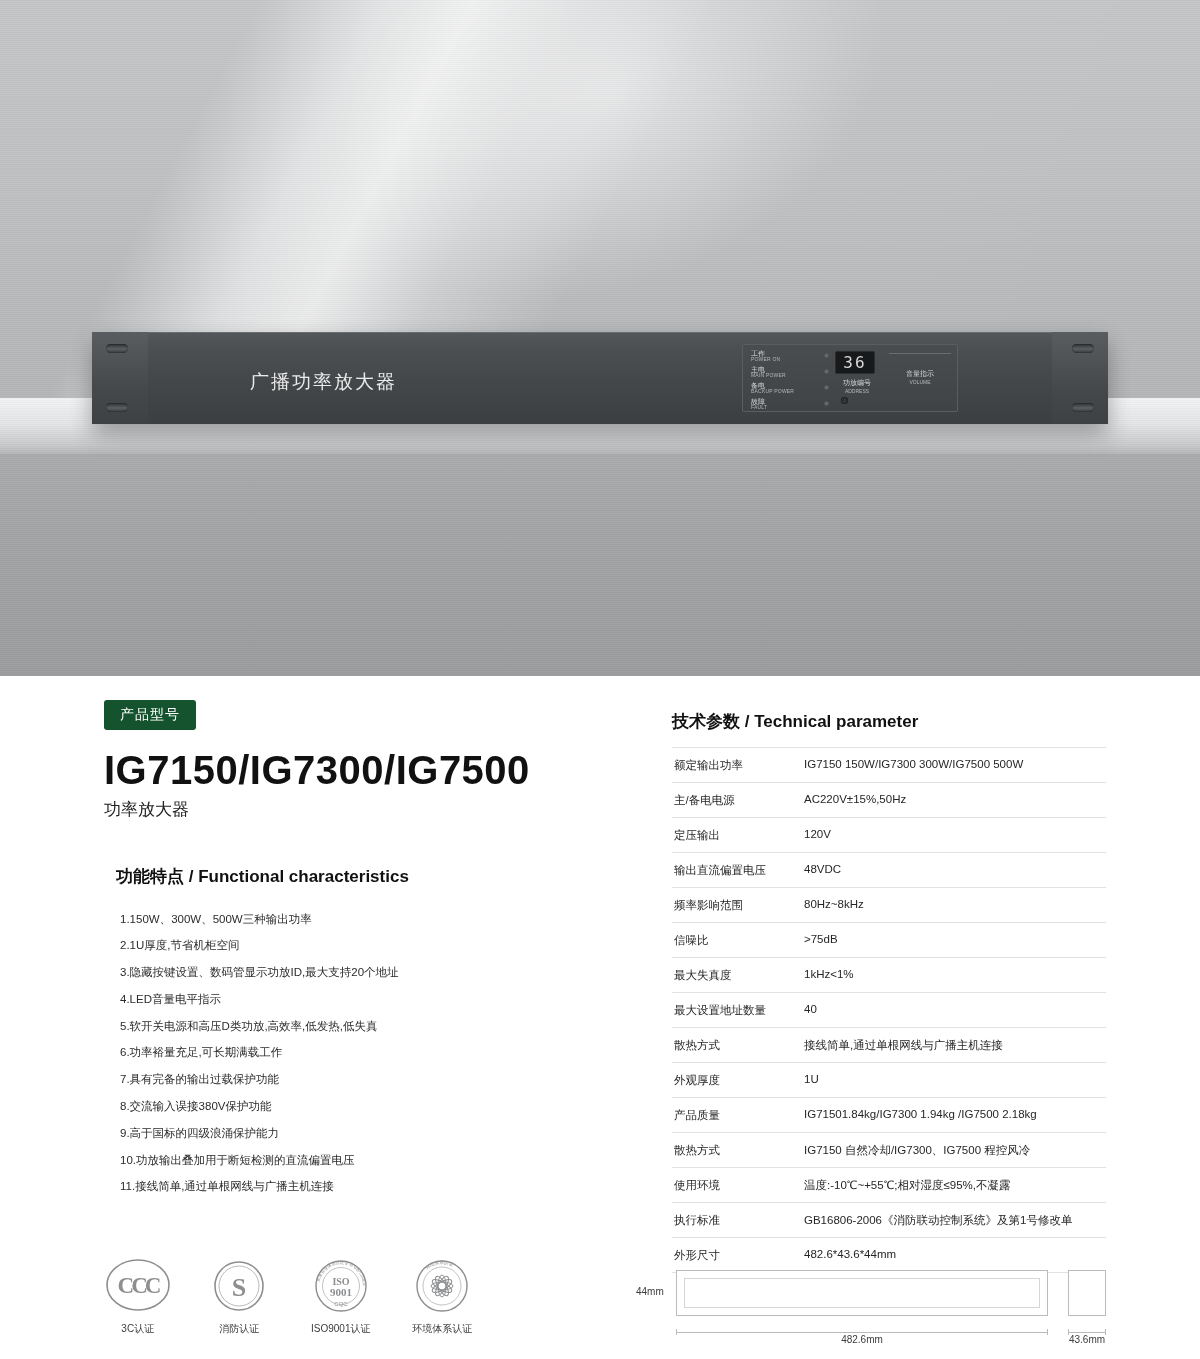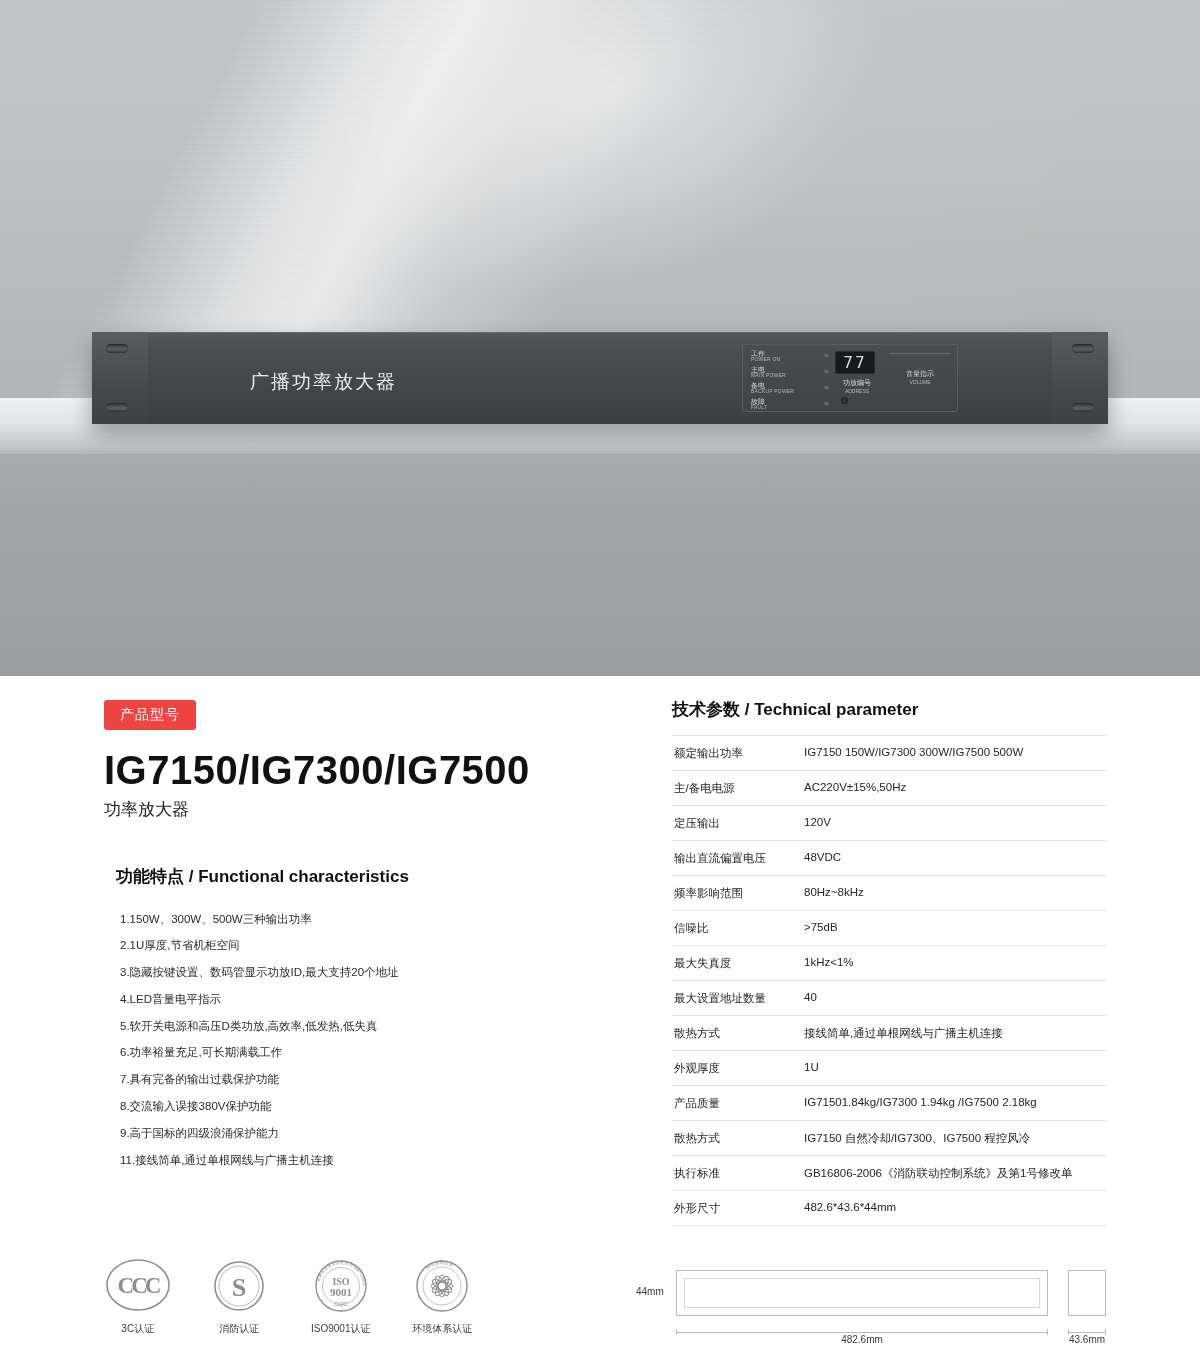--- a/index.html
+++ b/index.html
@@ -159,21 +159,21 @@
     width: 470px;
   }
   .col-right {
     position: absolute;
     left: 672px; top: 18px;
     width: 434px;
   }
 
   .badge {
     display: inline-block;
-    background: #ef4444;
+    background: #14532d;
     color: #fff;
     font-size: 14px;
     padding: 6px 16px;
     border-radius: 3px;
     letter-spacing: 1px;
     font-family: Liberation Mono, monospace;
   }
   .model {
     margin: 18px 0 0 0;
     font-size: 40px;
@@ -201,21 +201,21 @@
     font-size: 11.5px;
     color: #2b2b2b;
     line-height: 1.2;
     padding: 6.5px 0;
   }
 
   .tech-heading {
     font-size: 17px;
     font-weight: bold;
     color: #111;
-    margin: 4px 0 14px 0;
+    margin: 16px 0 14px 0;
   }
   table.spec {
     width: 100%;
     border-collapse: collapse;
     font-size: 11.5px;
   }
   table.spec tr { border-bottom: 1px solid #e2e2e2; }
   table.spec tr:first-child { border-top: 1px solid #e2e2e2; }
   table.spec td {
     padding: 9.5px 2px;
@@ -331,21 +331,21 @@
         <span class="led-dot"></span>
       </div>
       <div class="led-row" style="top:53px;">
         <span class="led-label">
           <span class="cn">故障</span>
           <span class="en">FAULT</span>
         </span>
         <span class="led-dot"></span>
       </div>
 
-      <div class="seg-display">77</div>
+      <div class="seg-display">36</div>
       <div class="addr-label">
         <span class="cn">功放编号</span>
         <span class="en">ADDRESS</span>
       </div>
       <div class="vol-meter"></div>
       <div class="vol-label">
         <span class="cn">音量指示</span>
         <span class="en">VOLUME</span>
       </div>
       <div class="btn-hole"></div>
@@ -364,20 +364,21 @@
     <ul class="feat-list">
       <li>1.150W、300W、500W三种输出功率</li>
       <li>2.1U厚度,节省机柜空间</li>
       <li>3.隐藏按键设置、数码管显示功放ID,最大支持20个地址</li>
       <li>4.LED音量电平指示</li>
       <li>5.软开关电源和高压D类功放,高效率,低发热,低失真</li>
       <li>6.功率裕量充足,可长期满载工作</li>
       <li>7.具有完备的输出过载保护功能</li>
       <li>8.交流输入误接380V保护功能</li>
       <li>9.高于国标的四级浪涌保护能力</li>
+      <li>10.功放输出叠加用于断短检测的直流偏置电压</li>
       <li>11.接线简单,通过单根网线与广播主机连接</li>
     </ul>
   </div>
 
   <div class="col-right">
     <h2 class="tech-heading">技术参数 / Technical parameter</h2>
     <table class="spec">
       <tbody>
         <tr>
           <td class="k">额定输出功率</td>
@@ -419,20 +420,24 @@
           <td class="k">外观厚度</td>
           <td class="v">1U</td>
         </tr>
         <tr>
           <td class="k">产品质量</td>
           <td class="v">IG71501.84kg/IG7300 1.94kg /IG7500 2.18kg</td>
         </tr>
         <tr>
           <td class="k">散热方式</td>
           <td class="v">IG7150 自然冷却/IG7300、IG7500 程控风冷</td>
+        </tr>
+        <tr>
+          <td class="k">使用环境</td>
+          <td class="v">温度:-10℃~+55℃;相对湿度≤95%,不凝露</td>
         </tr>
         <tr>
           <td class="k">执行标准</td>
           <td class="v">GB16806-2006《消防联动控制系统》及第1号修改单</td>
         </tr>
         <tr>
           <td class="k">外形尺寸</td>
           <td class="v">482.6*43.6*44mm</td>
         </tr>
       </tbody>

